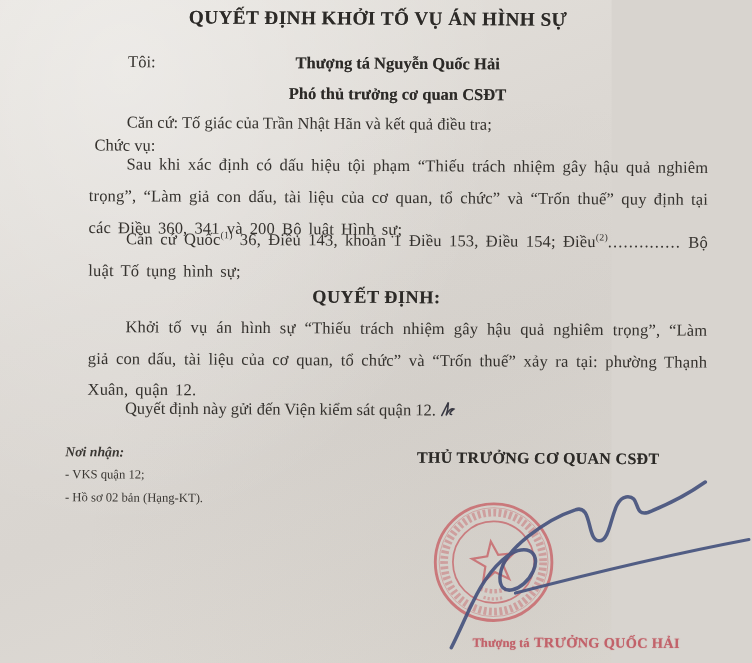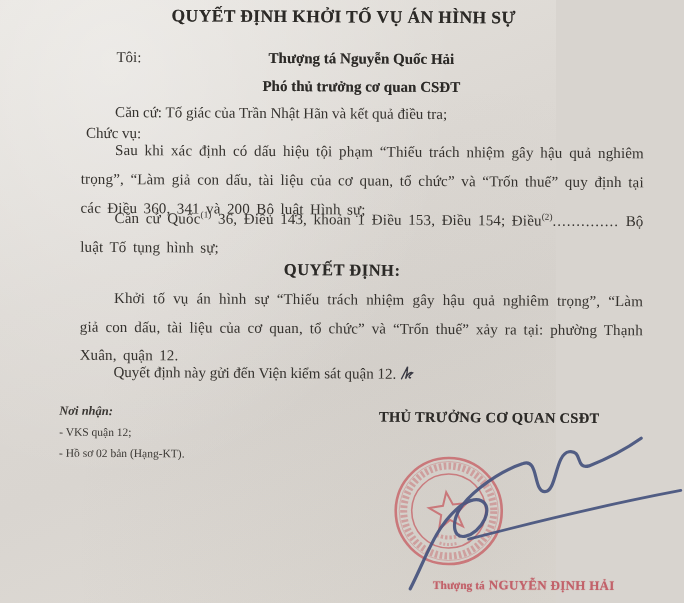--- a/index.html
+++ b/index.html
@@ -139,17 +139,17 @@
 
     <svg class="signature-svg" width="301" height="178" viewBox="0 0 301 178" aria-hidden="true">
       <g style="stroke: var(--signature-blue, #46537e);" fill="none" stroke-linecap="round" opacity="0.92">
         <path stroke-width="3.2" d="M29 164 C 45 132, 53 104, 75 84 C 95 66, 111 76, 103 94 C 95 112, 71 120, 73 98 C 75 74, 117 46, 141 38 C 157 32, 151 66, 163 66 C 175 66, 173 28, 187 26 C 201 24, 193 44, 207 40 C 227 32, 245 22, 259 12"></path>
         <path stroke-width="2.8" d="M87 114 C 147 98, 217 80, 299 64"></path>
       </g>
     </svg>
 
     <div class="signer-name">
       <span class="rank">Thượng tá</span>
-      <span class="name">NGUYỄN ĐỊNH HẢI</span>
+      <span class="name">TRƯỞNG QUỐC HẢI</span>
     </div>
 
   </div>
 </div>
 
 </body></html>

